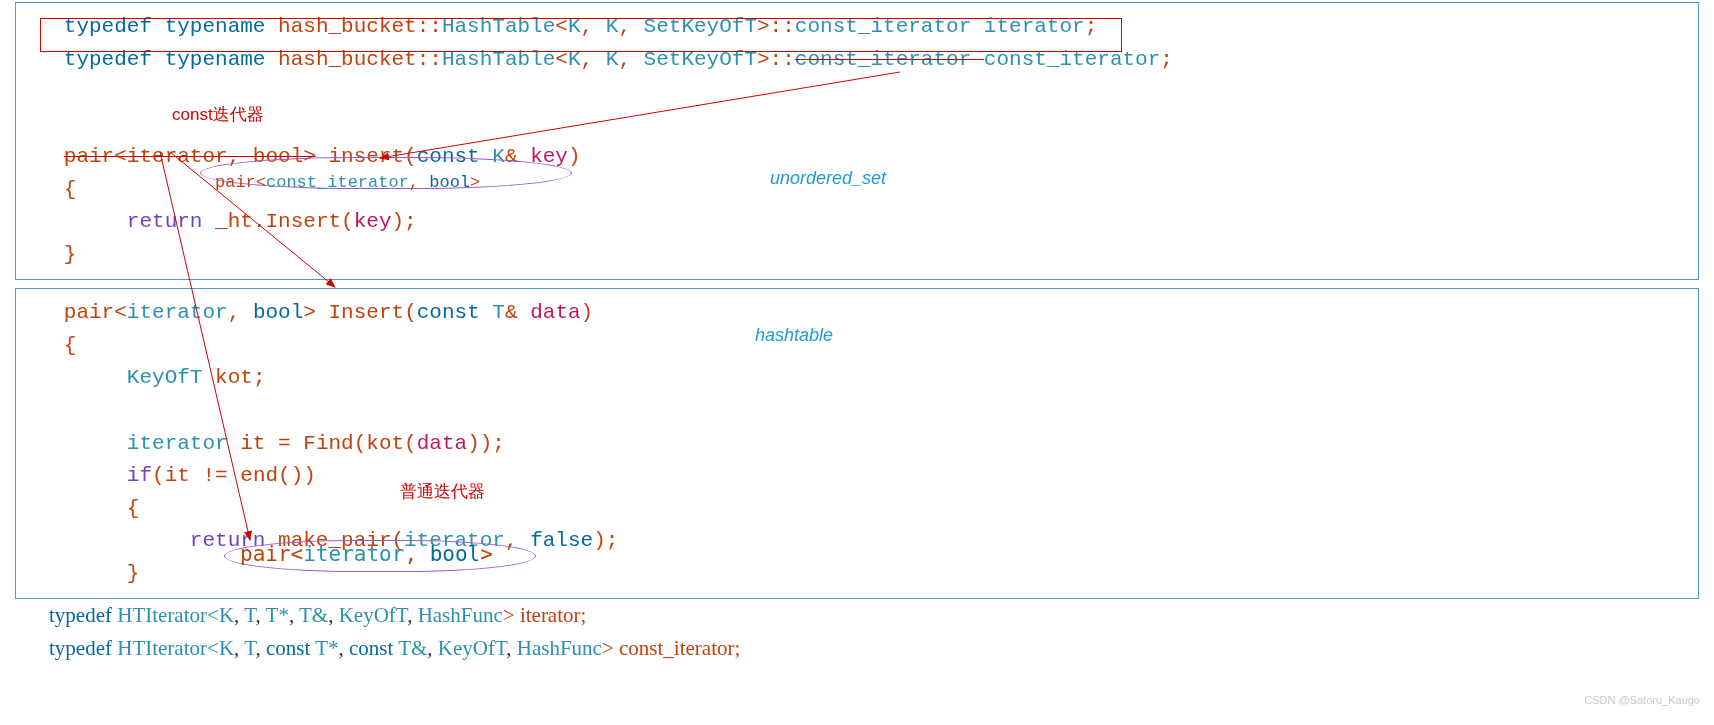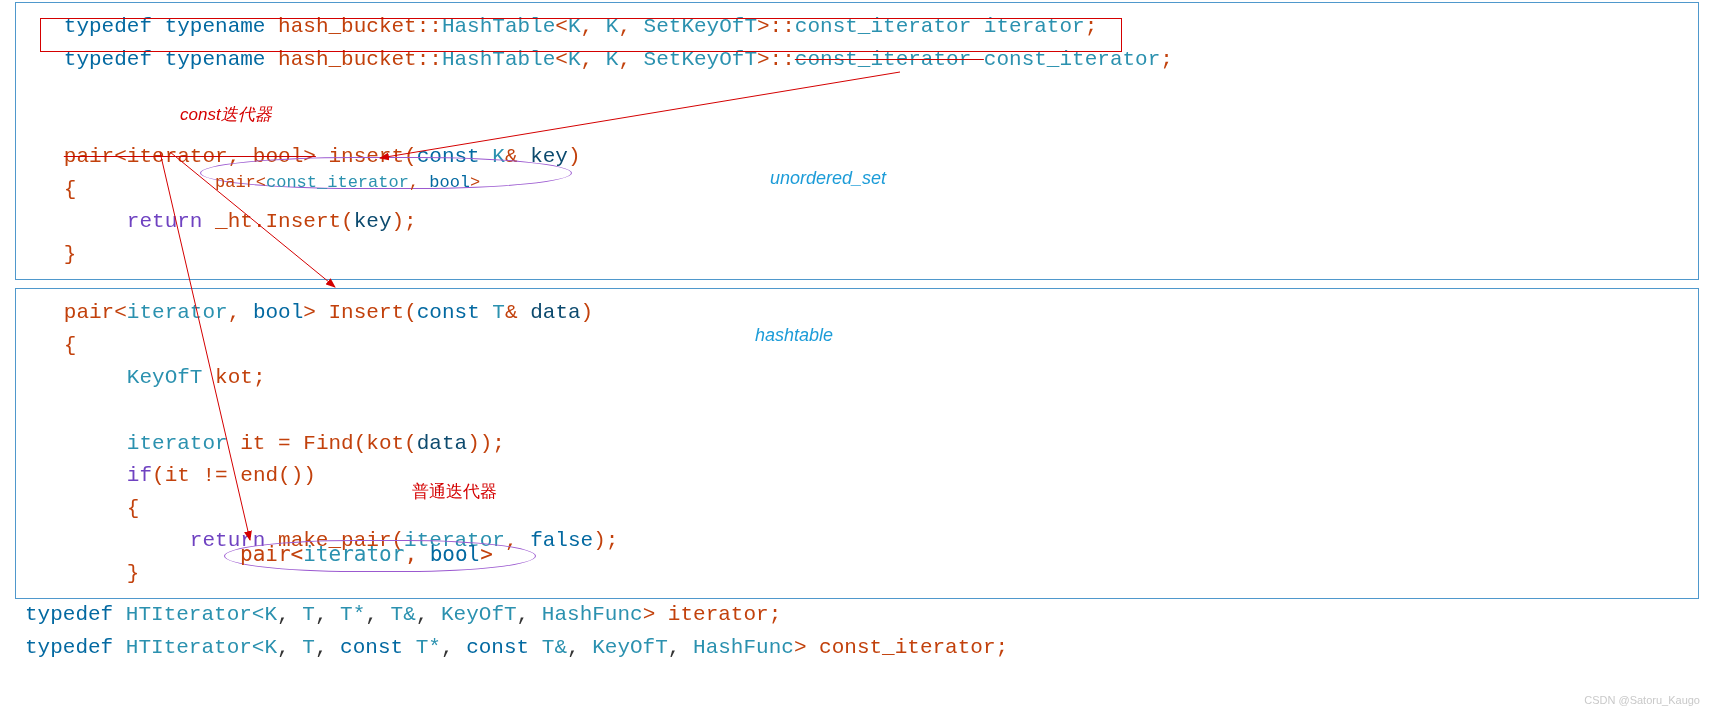--- a/index.html
+++ b/index.html
@@ -23,21 +23,21 @@
   .box1 { margin-top: 2px; }
   .box2 { margin-top: 8px; }
   pre {
     margin: 0;
     font-family: inherit;
     line-height: 1.55;
     white-space: pre;
   }
   .kw { color: #0369a1; }        
   .type { color: #2b91af; }      
-  .ident { color: #0c4a6e; }     
+  .ident { color: #be185d; }     
   .plain { color: #c2410c; }
   .purple { color: #6f42c1; text-align: center; }
   .strike { text-decoration: line-through; text-decoration-color: #cc0000; text-decoration-thickness: 1.3px;}
   .hdr-strike { text-decoration: line-through; text-decoration-color: #cc0000; text-decoration-thickness: 1px;}
   .red-annot {
     position: absolute;
     color: #d40000;
     font-family: "Microsoft YaHei", Arial, sans-serif;
     font-size: 17px;
   }
@@ -69,22 +69,23 @@
     border-radius: 50% / 60%;
     pointer-events: none;
   }
   .redbox {
     position: absolute;
     border: 1px solid #d40000;
     pointer-events: none;
   }
   .bottom-defs {
     padding: 0 25px;
-    font-family: Liberation Mono, monospace;
+    font-family: Liberation Serif, serif;
     line-height: 1.5;
+    margin-left: 24px;
   }
 </style>
 </head>
 <body>
 
 <div class="box box1">
 <pre>   <span class="kw">typedef</span> <span class="kw">typename</span> <span class="plain">hash_bucket::</span><span class="type">HashTable</span><span class="plain">&lt;</span><span class="type">K</span><span class="plain">, </span><span class="type">K</span><span class="plain">, </span><span class="type">SetKeyOfT</span><span class="plain">&gt;::</span><span class="type">const_iterator </span><span class="type">iterator</span><span class="plain">;</span>
    <span class="kw">typedef</span> <span class="kw">typename</span> <span class="plain">hash_bucket::</span><span class="type">HashTable</span><span class="plain">&lt;</span><span class="type">K</span><span class="plain">, </span><span class="type">K</span><span class="plain">, </span><span class="type">SetKeyOfT</span><span class="plain">&gt;::</span><span class="type hdr-strike">const_iterator </span><span class="type">const_iterator</span><span class="plain">;</span>
 
 
@@ -117,24 +118,24 @@
 <div class="ellipse" style="left:224px; top:540px; width:310px; height:30px;"></div>
 
 <div style="position:absolute; left:215px; top:173px; font-family:Liberation Mono, monospace; font-size:17px;">
   <span class="plain">pair&lt;</span><span class="type">const_iterator</span><span class="plain">,</span><span class="kw"> bool</span><span class="plain">&gt;</span>
 </div>
 
 <div style="position:absolute; left:240px; top:542px; font-family:Consolas,monospace; font-size:21px;">
   <span class="plain">pair&lt;</span><span class="type">iterator</span><span class="plain">, </span><span class="kw">bool</span><span class="plain">&gt;</span>
 </div>
 
-<div class="red-annot" style="left:180px; top:103px;font-style:italic;">const迭代器</div>
+<div class="red-annot" style="left:172px; top:103px;">const迭代器</div>
 <div class="blue-annot" style="left:770px; top:168px;">unordered_set</div>
 <div class="blue-annot" style="left:755px; top:325px;">hashtable</div>
-<div class="red-annot" style="left:412px; top:480px;">普通迭代器</div>
+<div class="red-annot" style="left:400px; top:480px;">普通迭代器</div>
 <div class="watermark">CSDN @Satoru_Kaugo</div>
 
 <svg class="svg-overlay">
   <defs>
     <marker id="arrowRed" markerWidth="10" markerHeight="8" refX="9" refY="4" orient="auto">
       <path d="M0,0 L10,4 L0,8 Z" fill="#d40000"></path>
     </marker>
   </defs>
 
   <line x1="900" y1="72" x2="380" y2="158" stroke="#d40000" stroke-width="1" marker-end="url(#arrowRed)"></line>

